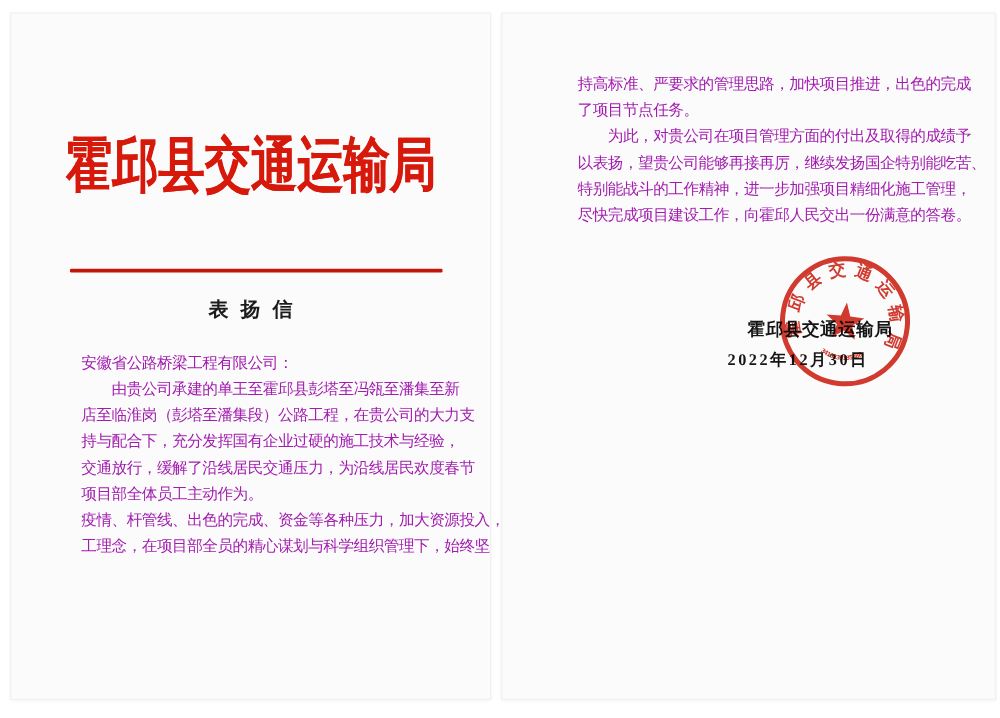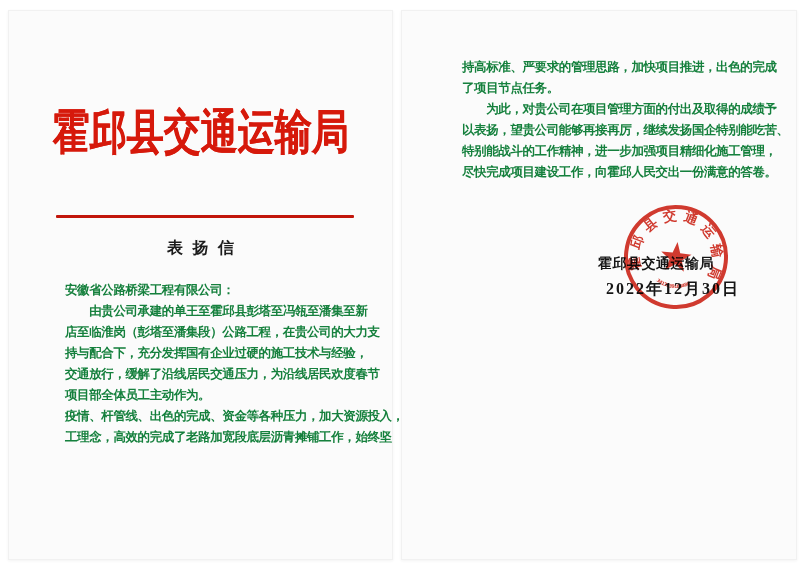--- a/index.html
+++ b/index.html
@@ -15,32 +15,32 @@
                 color:#d6190b; font-size:37px; font-weight:bold; line-height:48px;
                 transform:scaleY(1.28); letter-spacing:0px; white-space:nowrap;
                 font-family:"DejaVu Serif","Liberation Serif",serif;
                 text-shadow:0.5px 0 0 #d6190b; }
   .red-rule { position:absolute; left:47px; top:204px; width:298px; height:3px;
               background:#c2160b; border-radius:1px; }
   .doc-title { position:absolute; left:0; right:0; top:227px; text-align:center;
                color:#1c1c1c; font-size:16px; font-weight:bold;
                letter-spacing:0.6em; padding-left:0.6em; }
 
-  .bodyblock { position:absolute; color:#15803d; font-weight:bold;
+  .bodyblock { position:absolute; color:#a21caf; font-weight:normal;
                font-size:12.5px; line-height:21px; letter-spacing:-0.4px;
                white-space:nowrap; }
   .bodyblock-left  { left:56px; top:269px; width:305px; }
   .bodyblock-right { left:60px; top:46px;  width:310px; }
   .bodyline { height:21px; }
 
   .signature { position:absolute; left:196px; top:244px; color:#151515;
                font-size:14px; font-weight:bold; letter-spacing:0.5px;
                white-space:nowrap; }
-  .sign-date { position:absolute; left:204px; top:268px; color:#151515;
-               font-size:16px; font-weight:bold; letter-spacing:2px;
+  .sign-date { position:absolute; left:180px; top:268px; color:#151515;
+               font-size:13px; font-weight:bold; letter-spacing:2px;
                white-space:nowrap;text-align:center; }
 
   .seal { position:absolute; left:219px; top:191px; width:110px; height:110px;
           opacity:0.88; mix-blend-mode:multiply; }
   .seal svg { display:block; }
 </style>
 </head>
 <body>
 
 <div class="scan">
@@ -51,21 +51,21 @@
     <div class="doc-title">表扬信</div>
 
     <div class="bodyblock bodyblock-left">
       <div class="bodyline">安徽省公路桥梁工程有限公司：</div>
       <div class="bodyline">　　由贵公司承建的单王至霍邱县彭塔至冯瓴至潘集至新</div>
       <div class="bodyline">店至临淮岗（彭塔至潘集段）公路工程，在贵公司的大力支</div>
       <div class="bodyline">持与配合下，充分发挥国有企业过硬的施工技术与经验，</div>
       <div class="bodyline">交通放行，缓解了沿线居民交通压力，为沿线居民欢度春节</div>
       <div class="bodyline">项目部全体员工主动作为。</div>
       <div class="bodyline">疫情、杆管线、出色的完成、资金等各种压力，加大资源投入，</div>
-      <div class="bodyline">工理念，高效的完成了老路加宽段底层沥青摊铺工作，始终坚</div>
+      <div class="bodyline">工理念，在项目部全员的精心谋划与科学组织管理下，始终坚</div>
     </div>
   </div>
 
   <div class="page page-right">
     <div class="bodyblock bodyblock-right">
       <div class="bodyline">持高标准、严要求的管理思路，加快项目推进，出色的完成</div>
       <div class="bodyline">了项目节点任务。</div>
       <div class="bodyline">　　为此，对贵公司在项目管理方面的付出及取得的成绩予</div>
       <div class="bodyline">以表扬，望贵公司能够再接再厉，继续发扬国企特别能吃苦、</div>
       <div class="bodyline">特别能战斗的工作精神，进一步加强项目精细化施工管理，</div>

